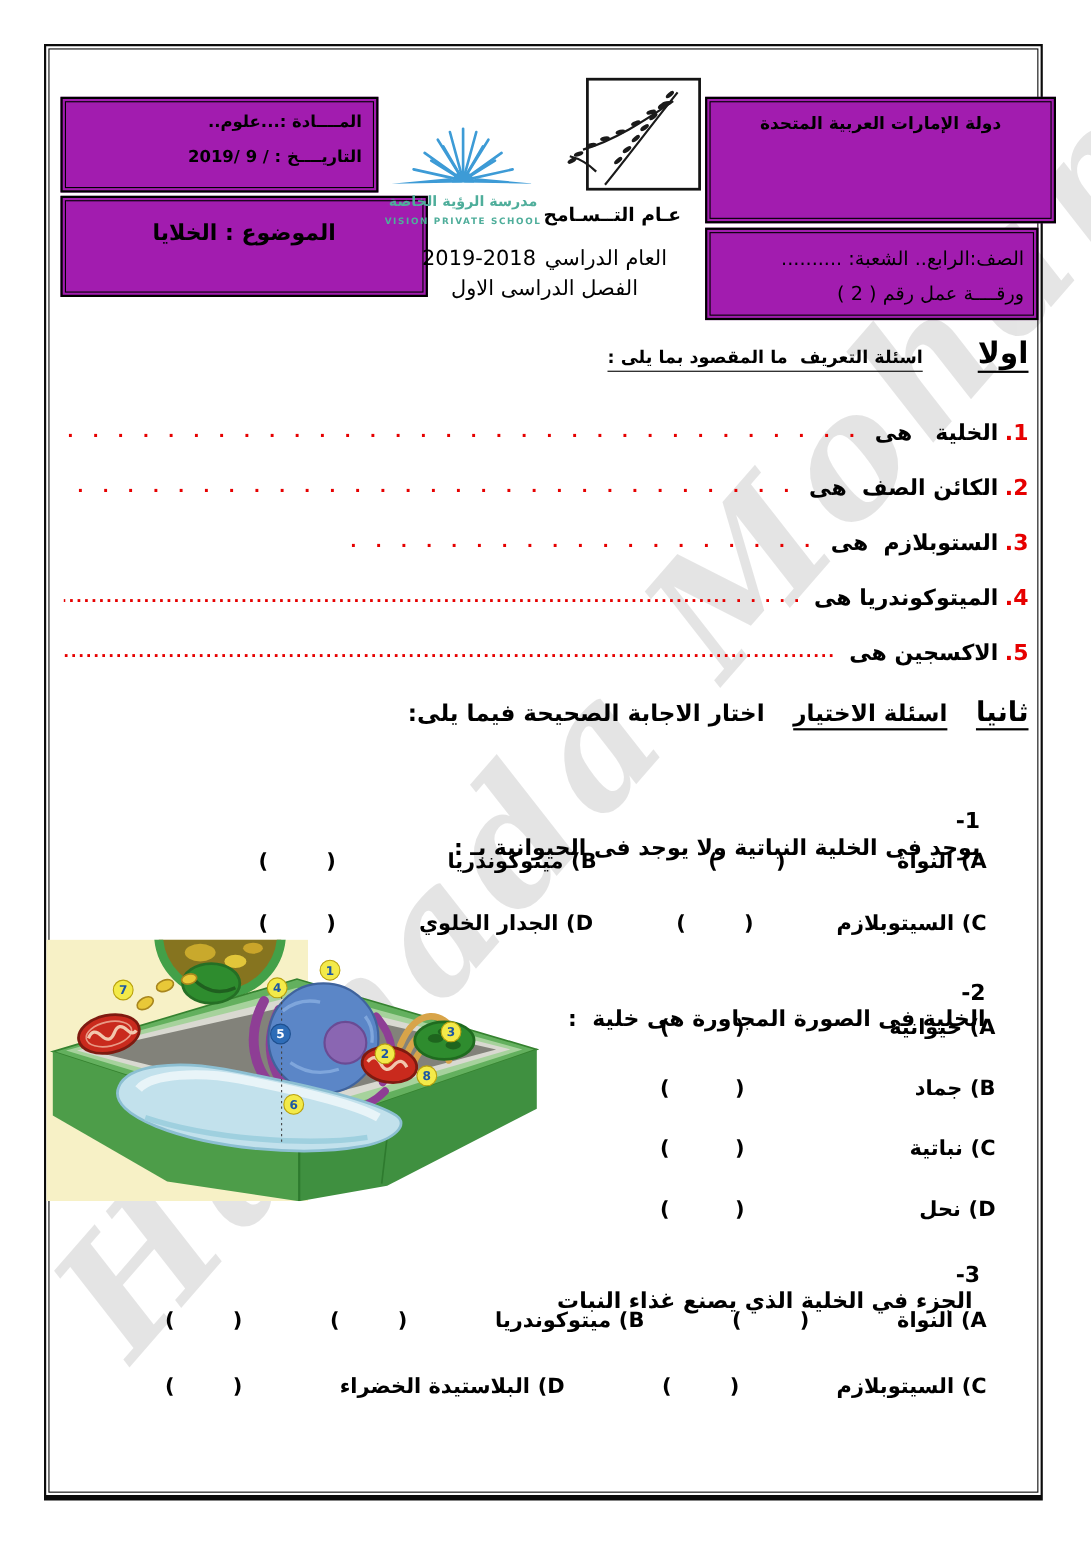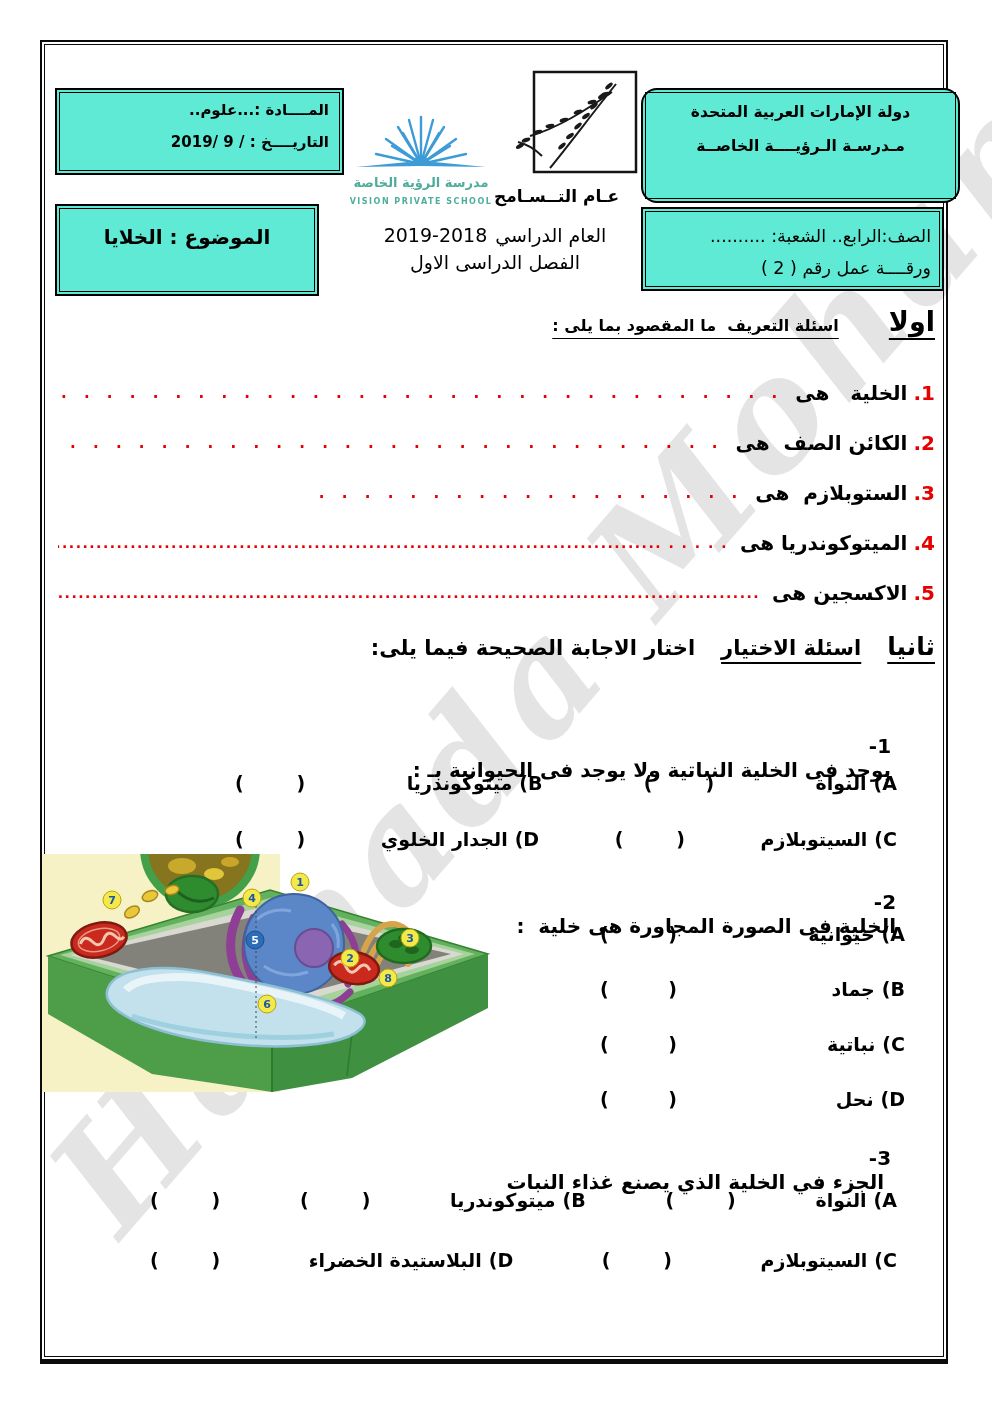--- a/index.html
+++ b/index.html
@@ -13,28 +13,28 @@
     left:-160px;top:590px;width:1400px;text-align:center;
     font-family:"DejaVu Serif",serif;font-style:italic;font-weight:bold;
     font-size:150px;letter-spacing:10px;color:#000;opacity:0.10;
     transform:rotate(-49deg);z-index:1;pointer-events:none;white-space:nowrap;
   }
   
   #frame{left:40px;top:40px;width:900px;height:1313px;border:2px solid #0b0b0b;border-bottom-width:5px;padding:2px;z-index:2;}
   #frame-inner{width:100%;height:100%;border:1px solid #0b0b0b;box-sizing:border-box;}
   .z3{z-index:3;}
   
-  .dbox{border:2px solid #000;padding:2px;background:#5eead4;box-sizing:border-box;}
+  .dbox{border:2px solid #000;padding:2px;background:#a21caf;box-sizing:border-box;}
   .dbox-in{border:1px solid #000;width:100%;height:100%;box-sizing:border-box;direction:rtl;}
   #box-subject{left:55px;top:88px;width:289px;height:87px;}
   #box-subject .dbox-in{padding:8px 10px 0 6px;font-weight:bold;font-size:15px;}
   #box-subject .row2{margin-top:14px;}
-  #box-topic{left:55px;top:178px;width:264px;height:92px;margin-top:26px;}
+  #box-topic{left:55px;top:178px;width:334px;height:92px;}
   #box-topic .dbox-in{display:flex;align-items:flex-start;justify-content:center;padding-top:16px;font-size:20px;font-weight:bold;}
-  #box-uae{left:641px;top:88px;width:319px;height:115px;border-radius:16px;}
+  #box-uae{left:641px;top:88px;width:319px;height:115px;}
   #box-uae .dbox-in{text-align:center;font-weight:bold;font-size:15.5px;line-height:34px;padding-top:2px;}
   #box-class{left:641px;top:207px;width:303px;height:84px;}
   #box-class .dbox-in{font-size:17.5px;padding:8px 8px 0 0;line-height:32px;}
   
   #school-logo{left:346px;top:114px;width:150px;height:102px;}
   #tolerance-logo{left:494px;top:64px;width:152px;height:122px;}
   #tolerance-caption{left:494px;top:186px;width:152px;text-align:left;font-weight:bold;font-size:17px;}
   #year-text{left:345px;top:222px;width:300px;text-align:center;font-size:19px;line-height:27px;direction:rtl;}
   #year-line1{display:flex;direction:rtl;justify-content:center;gap:8px;}
   .ltr{direction:ltr;unicode-bidi:embed;}
@@ -88,21 +88,20 @@
 </div>
 <div class="abs dbox z3" id="box-topic">
   <div class="dbox-in">
     <span>الموضوع :  الخلايا</span>
   </div>
 </div>
 
 <div class="abs dbox z3" id="box-uae">
   <div class="dbox-in">
     <div>دولة الإمارات العربية المتحدة</div>
-    <div>مـدرسـة الـرؤيــــة الخاصــة</div>
   </div>
 </div>
 <div class="abs dbox z3" id="box-class">
   <div class="dbox-in">
     <div>الصف:الرابع.. الشعبة: ..........</div>
     <div>ورقــــة عمل رقم ( 2 )</div>
   </div>
 </div>
 
 <div class="abs z3" id="school-logo">

